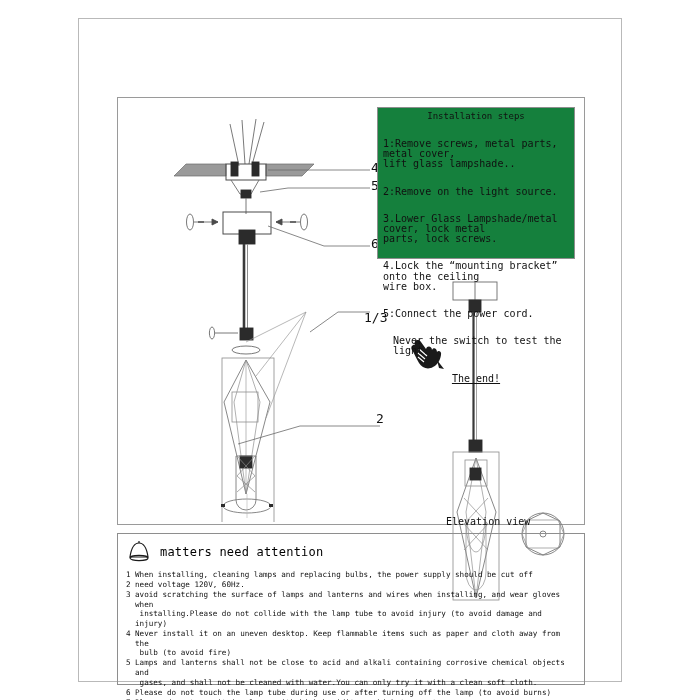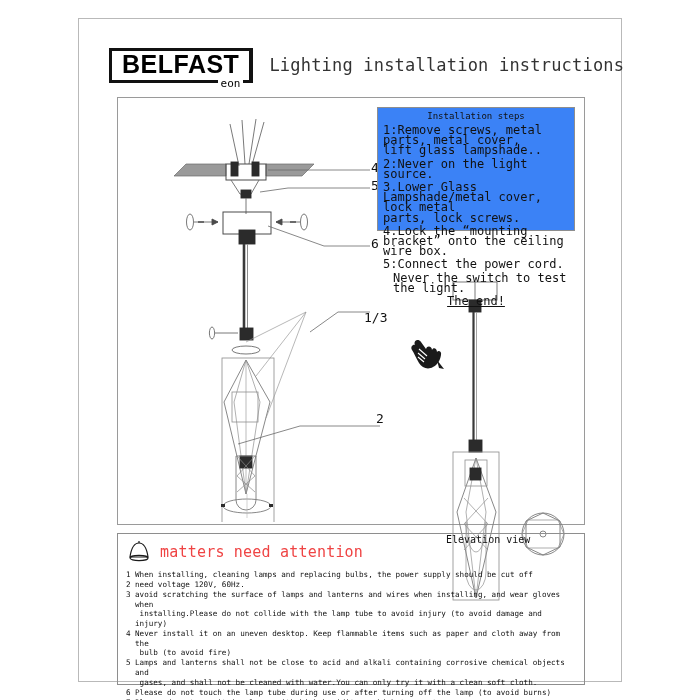--- a/index.html
+++ b/index.html
@@ -81,37 +81,37 @@
     border: 1px solid #9a9a9a;
     box-sizing: border-box;
   }
 
   
   #steps-box {
     position: absolute;
     left: 259px;
     top: 9px;
     width: 198px;
-    height: 124px;
+    height: 152px;
     border: 1px solid #8e8e8e;
     box-sizing: border-box;
     padding: 3px 5px 3px 5px;
-    background: #3b82f6;
+    background: #15803d;
   }
   #steps-title {
     text-align: center;
     font-size: 9px;
     line-height: 11px;
     color: #111;
   }
   .step-line {
-    font-size: 12px;
+    font-size: 10px;
     line-height: 10.2px;
     color: #111;
-    margin-top: 3px;
+    margin-top: 17px;
     white-space: pre-wrap;
   }
   .step-center {
     text-align: center;
     text-decoration: underline;
   }
   .step-indent {
     padding-left: 10px;
   }
 
@@ -120,21 +120,21 @@
     position: absolute;
     font-size: 13px;
     color: #111;
     font-family: "DejaVu Sans Mono", monospace;
   }
 
   
   #elev-caption {
     position: absolute;
     left: 328px;
-    top: 436px;
+    top: 418px;
     font-size: 10px;
     color: #111;
     white-space: nowrap;
   }
 
   
   #attention-box {
     position: absolute;
     left: 38px;
     top: 514px;
@@ -144,22 +144,22 @@
     box-sizing: border-box;
     padding: 6px 8px;
   }
   #attention-head {
     display: flex;
     align-items: center;
     gap: 8px;
     margin-bottom: 6px;
   }
   #attention-title {
-    font-size: 15px;
-    color: #ef4444;
+    font-size: 12px;
+    color: #000000;
     letter-spacing: 0.2px;
   }
   .note-row {
     display: flex;
     font-size: 7.6px;
     line-height: 9.6px;
     color: #111;
     margin-top: 0.5px;
   }
   .note-num {
@@ -172,27 +172,20 @@
   }
 
   svg { display: block; }
   .nofill { fill: none; }
 </style>
 </head>
 <body>
 
 <div id="page">
 
-  <div id="header">
-    <div id="brand-box">
-      <span id="brand-name">BELFAST</span>
-      <span id="brand-sub">eon</span>
-    </div>
-    <div id="header-title">Lighting installation instructions</div>
-  </div>
 
   <div id="diagram-box">
 
     <svg width="260" height="420" viewBox="0 0 260 420" style="position:absolute;left:0;top:4px;">
       <g stroke="#6a6a6a" fill="none" stroke-width="0.9">
 
         <g>
           <path d="M112 22 L121 64"></path>
           <path d="M124 18 L127 62"></path>
           <path d="M146 20 L134 63"></path>
@@ -353,21 +346,21 @@
         </g>
       </g>
     </svg>
 
     <div id="elev-caption">Elevation view</div>
 
     <div id="steps-box">
       <div id="steps-title">Installation steps</div>
       <div class="step-line">1:Remove screws, metal parts, metal cover,
 lift glass lampshade..</div>
-      <div class="step-line">2:Never on the light source.</div>
+      <div class="step-line">2:Remove on the light source.</div>
       <div class="step-line">3.Lower Glass Lampshade/metal cover, lock metal
 parts, lock screws.</div>
       <div class="step-line">4.Lock the “mounting bracket” onto the ceiling
 wire box.</div>
       <div class="step-line">5:Connect the power cord.</div>
       <div class="step-line step-indent">Never the switch to test the light.</div>
       <div class="step-line step-center">The end!</div>
     </div>
   </div>
 

